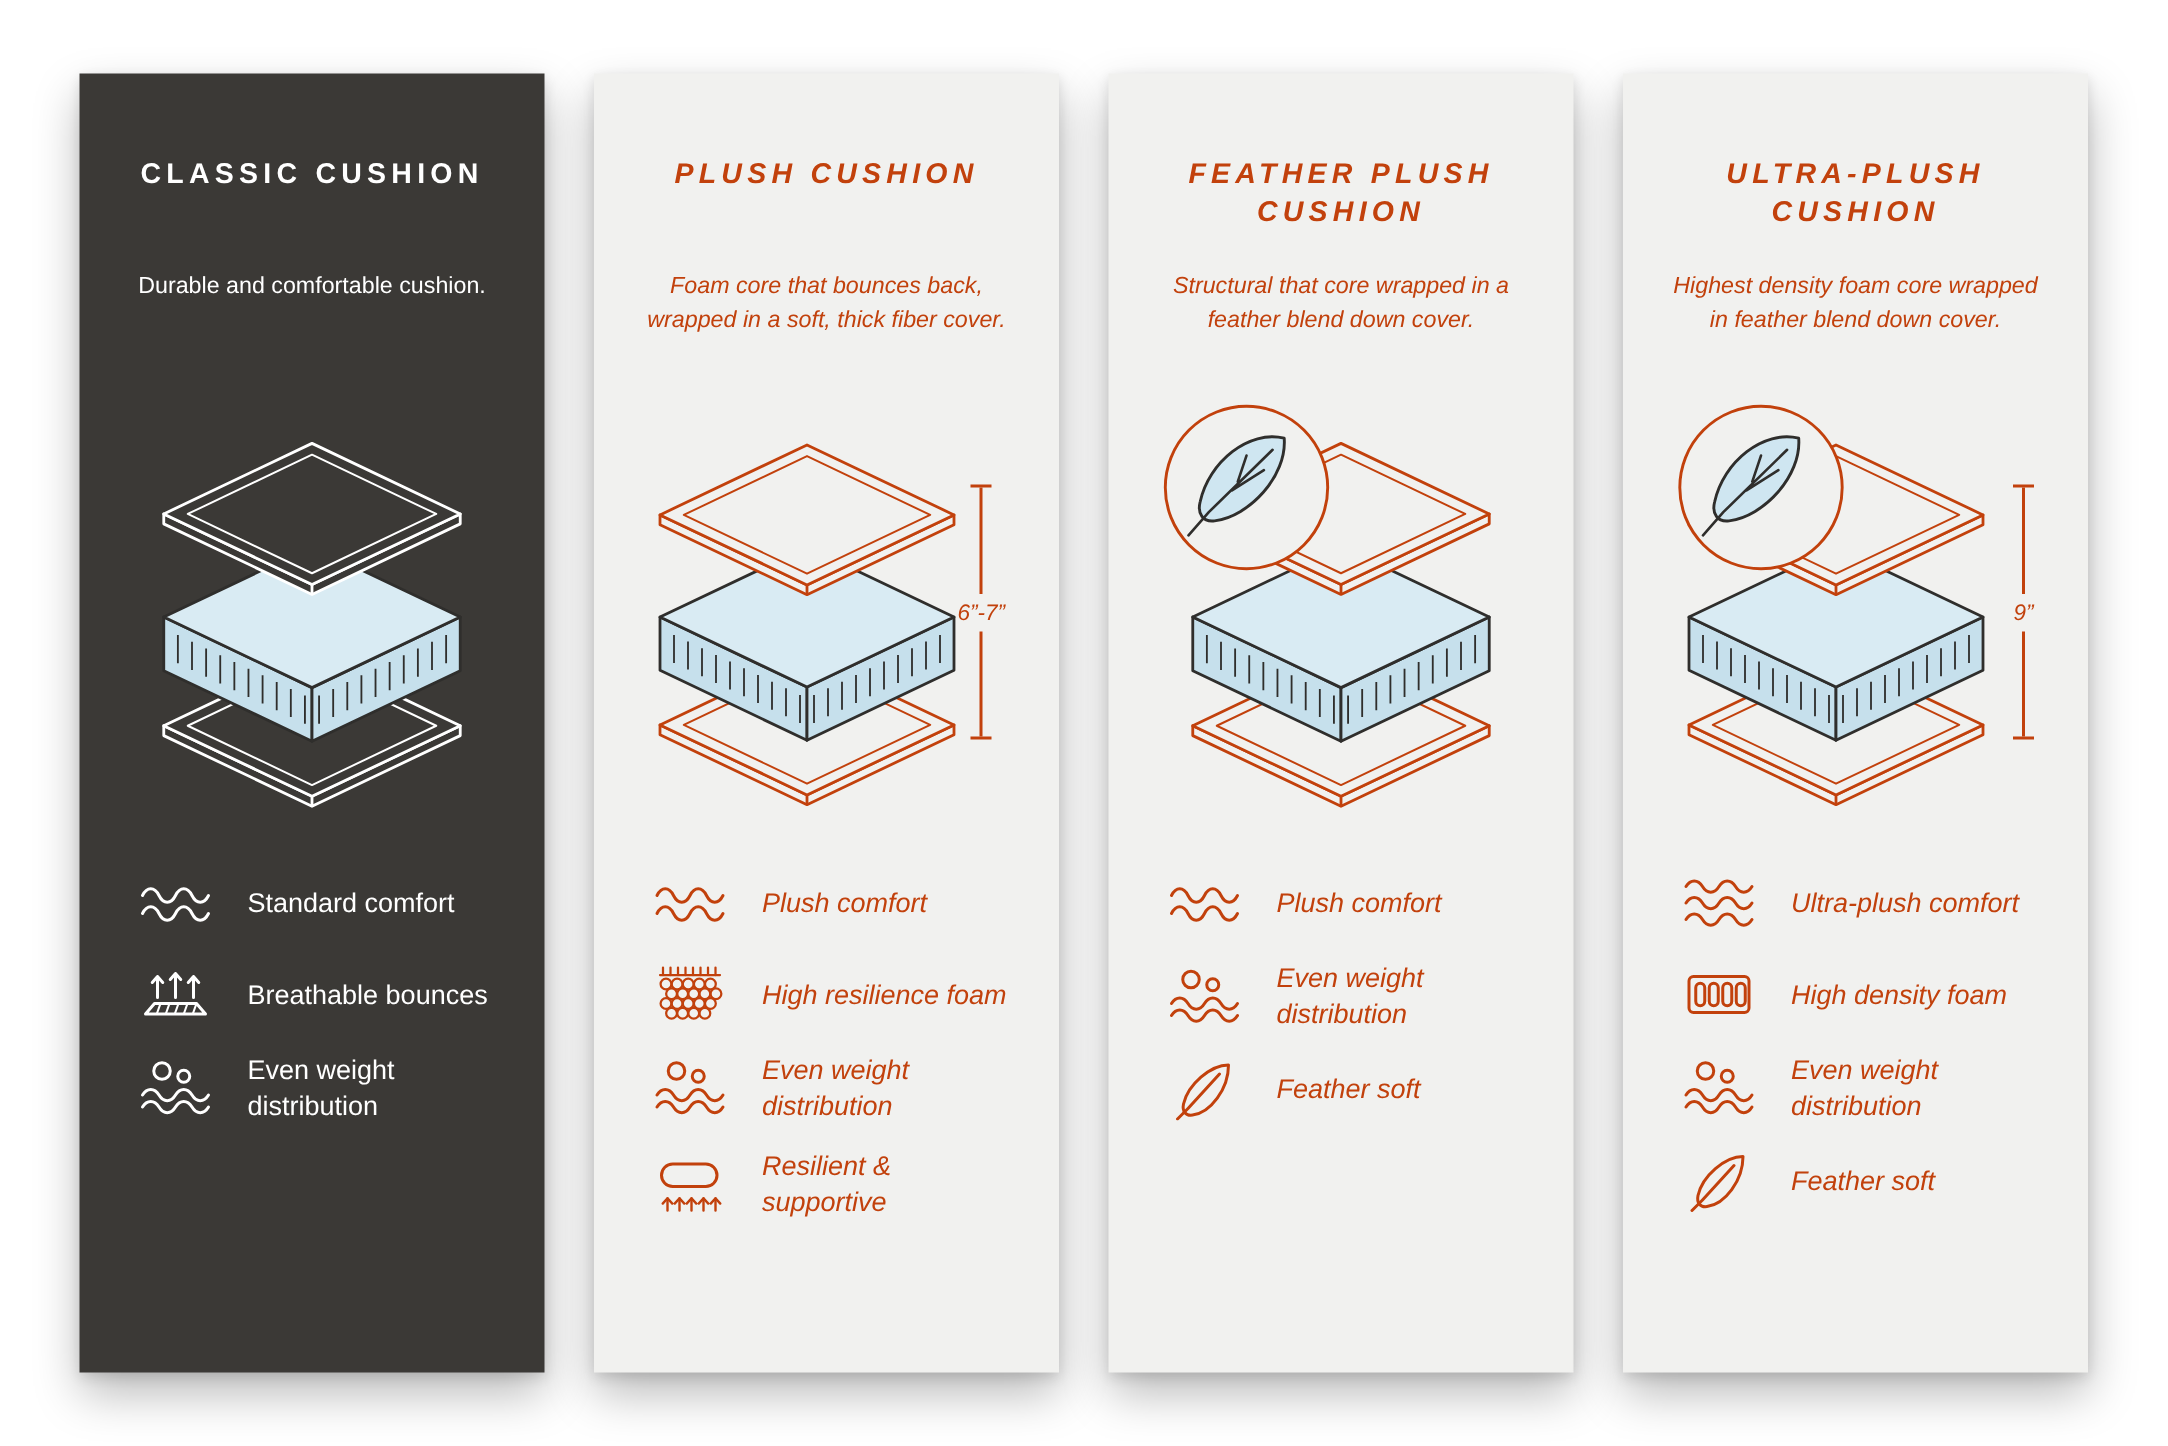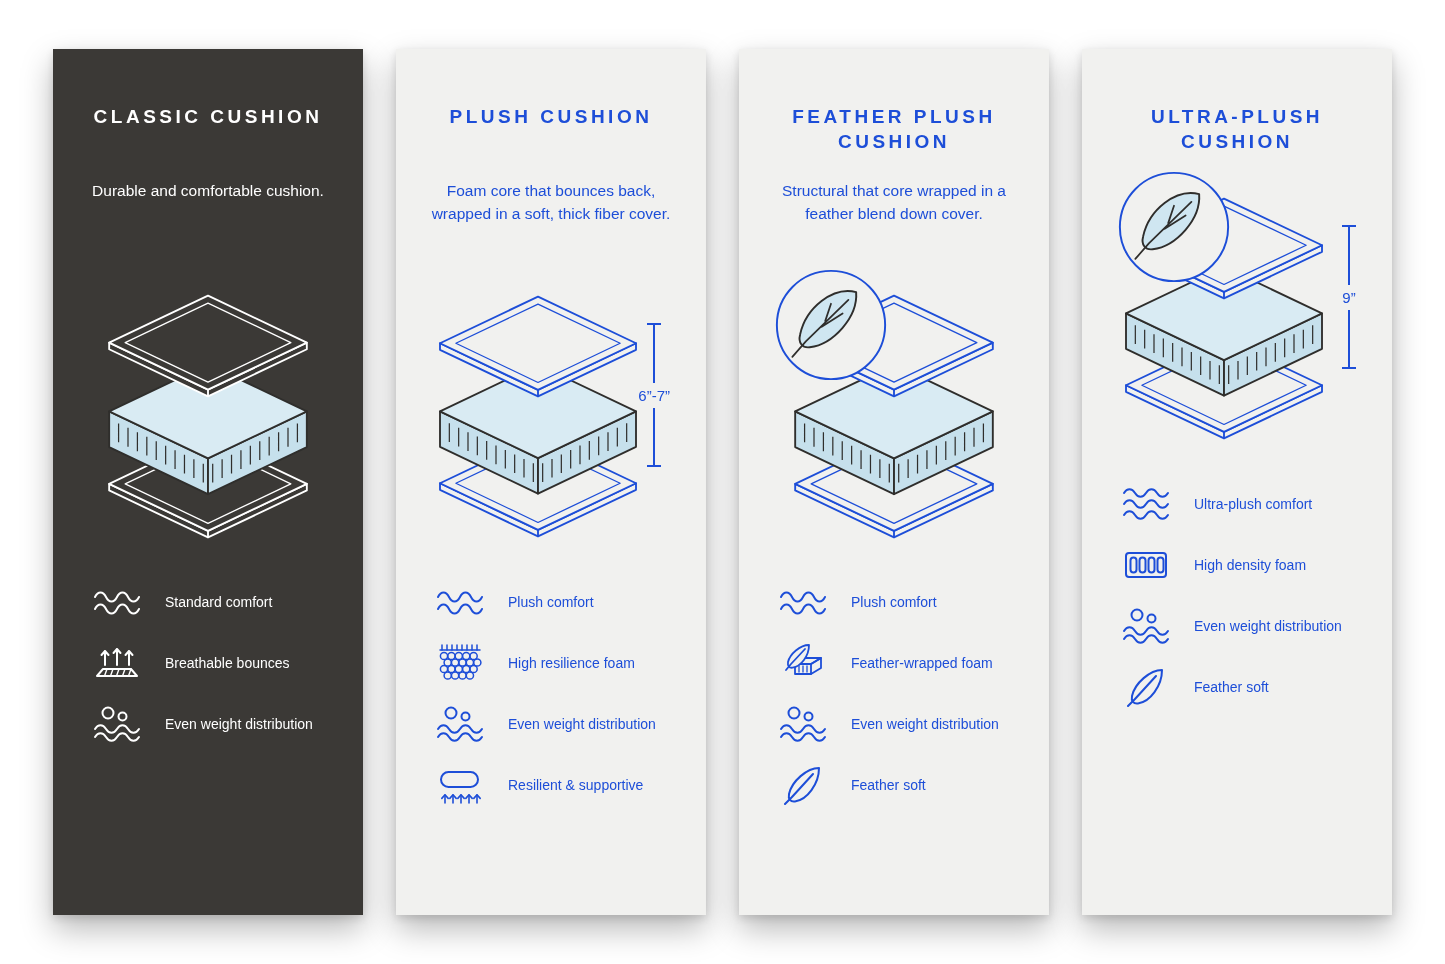--- a/index.html
+++ b/index.html
@@ -9,48 +9,48 @@
     font-family:"Liberation Sans",sans-serif;
     display:flex;justify-content:center;align-items:flex-start;
     padding-top:49px;gap:33px;
   }
   .panel{
     width:310px;height:866px;padding:56px 30px 0;
     box-shadow:0 14px 30px rgba(0,0,0,.28),0 3px 8px rgba(0,0,0,.12);
     display:flex;flex-direction:column;flex:0 0 310px;
   }
   .panel.dark{background:#3b3936;color:#ffffff;--plate-fill:#3b3936;}
-  .panel.light{background:#f1f1ef;color:#1d4ed8;--plate-fill:#f1f1ef;}
+  .panel.light{background:#f1f1ef;color:#c2410c;font-style:italic;--plate-fill:#f1f1ef;}
   .title{
     font-size:19px;font-weight:700;letter-spacing:3.5px;
     text-align:center;line-height:1.3;min-height:50px;
   }
   .desc{
     font-size:15.5px;line-height:1.5;text-align:center;
     margin-top:24px;min-height:74px;
   }
   .illustration{
     position:relative;height:300px;margin-top:14px;
     display:flex;align-items:center;justify-content:center;
   }
   .cushion{width:226px;height:256px;}
   .has-measure .cushion{margin-right:26px;}
   .badge{position:absolute;left:4px;top:0;width:116px;height:116px;}
   .measure{
-    position:absolute;right:6px;top:56px;height:144px;
+    position:absolute;right:6px;top:56px;height:170px;
     display:flex;flex-direction:column;align-items:center;
   }
   .measure .cap{width:14px;height:2px;background:currentColor;}
   .measure .mline{width:2px;flex:1;background:currentColor;}
   .measure .mlabel{font-size:15px;padding:4px 0;white-space:nowrap;}
   .features{list-style:none;margin-top:12px;padding-left:8px;}
   .feature{display:flex;align-items:center;gap:22px;min-height:46px;margin-bottom:15px;}
   .ficon{flex:0 0 52px;width:52px;display:flex;justify-content:center;}
   .ficon svg{width:48px;height:40px;}
-  .flabel{font-size:14px;line-height:1.35;}
+  .flabel{font-size:18px;line-height:1.35;}
   .defs{position:absolute;width:0;height:0;overflow:hidden;}
 </style>
 </head>
 <body>
 
 <svg class="defs" aria-hidden="true">
   <defs>
 
     <symbol id="sym-cushion" viewBox="0 0 240 272">
 
@@ -291,46 +291,39 @@
       <span class="ficon">
           <svg viewBox="0 0 48 40">
             <use href="#ic-waves2"></use>
           </svg>
         </span>
       <span class="flabel">Plush comfort</span>
     </li>
     <li class="feature">
       <span class="ficon">
           <svg viewBox="0 0 48 40">
-            <use href="#ic-featherfoam"></use>
-          </svg>
-        </span>
-      <span class="flabel">Feather-wrapped foam</span>
-    </li>
-    <li class="feature">
-      <span class="ficon">
-          <svg viewBox="0 0 48 40">
             <use href="#ic-weight"></use>
           </svg>
         </span>
       <span class="flabel">Even weight distribution</span>
     </li>
     <li class="feature">
       <span class="ficon">
           <svg viewBox="0 0 48 40">
             <use href="#ic-feather"></use>
           </svg>
         </span>
       <span class="flabel">Feather soft</span>
     </li>
   </ul>
 </section>
 
 <section class="panel light">
   <h2 class="title">ULTRA-PLUSH CUSHION</h2>
+  <p class="desc">Highest density foam core wrapped in feather blend down cover.</p>
   <div class="illustration has-measure">
     <svg class="cushion" viewBox="0 0 240 272">
         <use href="#sym-cushion"></use>
       </svg>
     <svg class="badge" viewBox="0 0 120 120">
         <use href="#sym-feather-badge"></use>
       </svg>
     <div class="measure">
       <span class="cap"></span>
       <span class="mline"></span>

